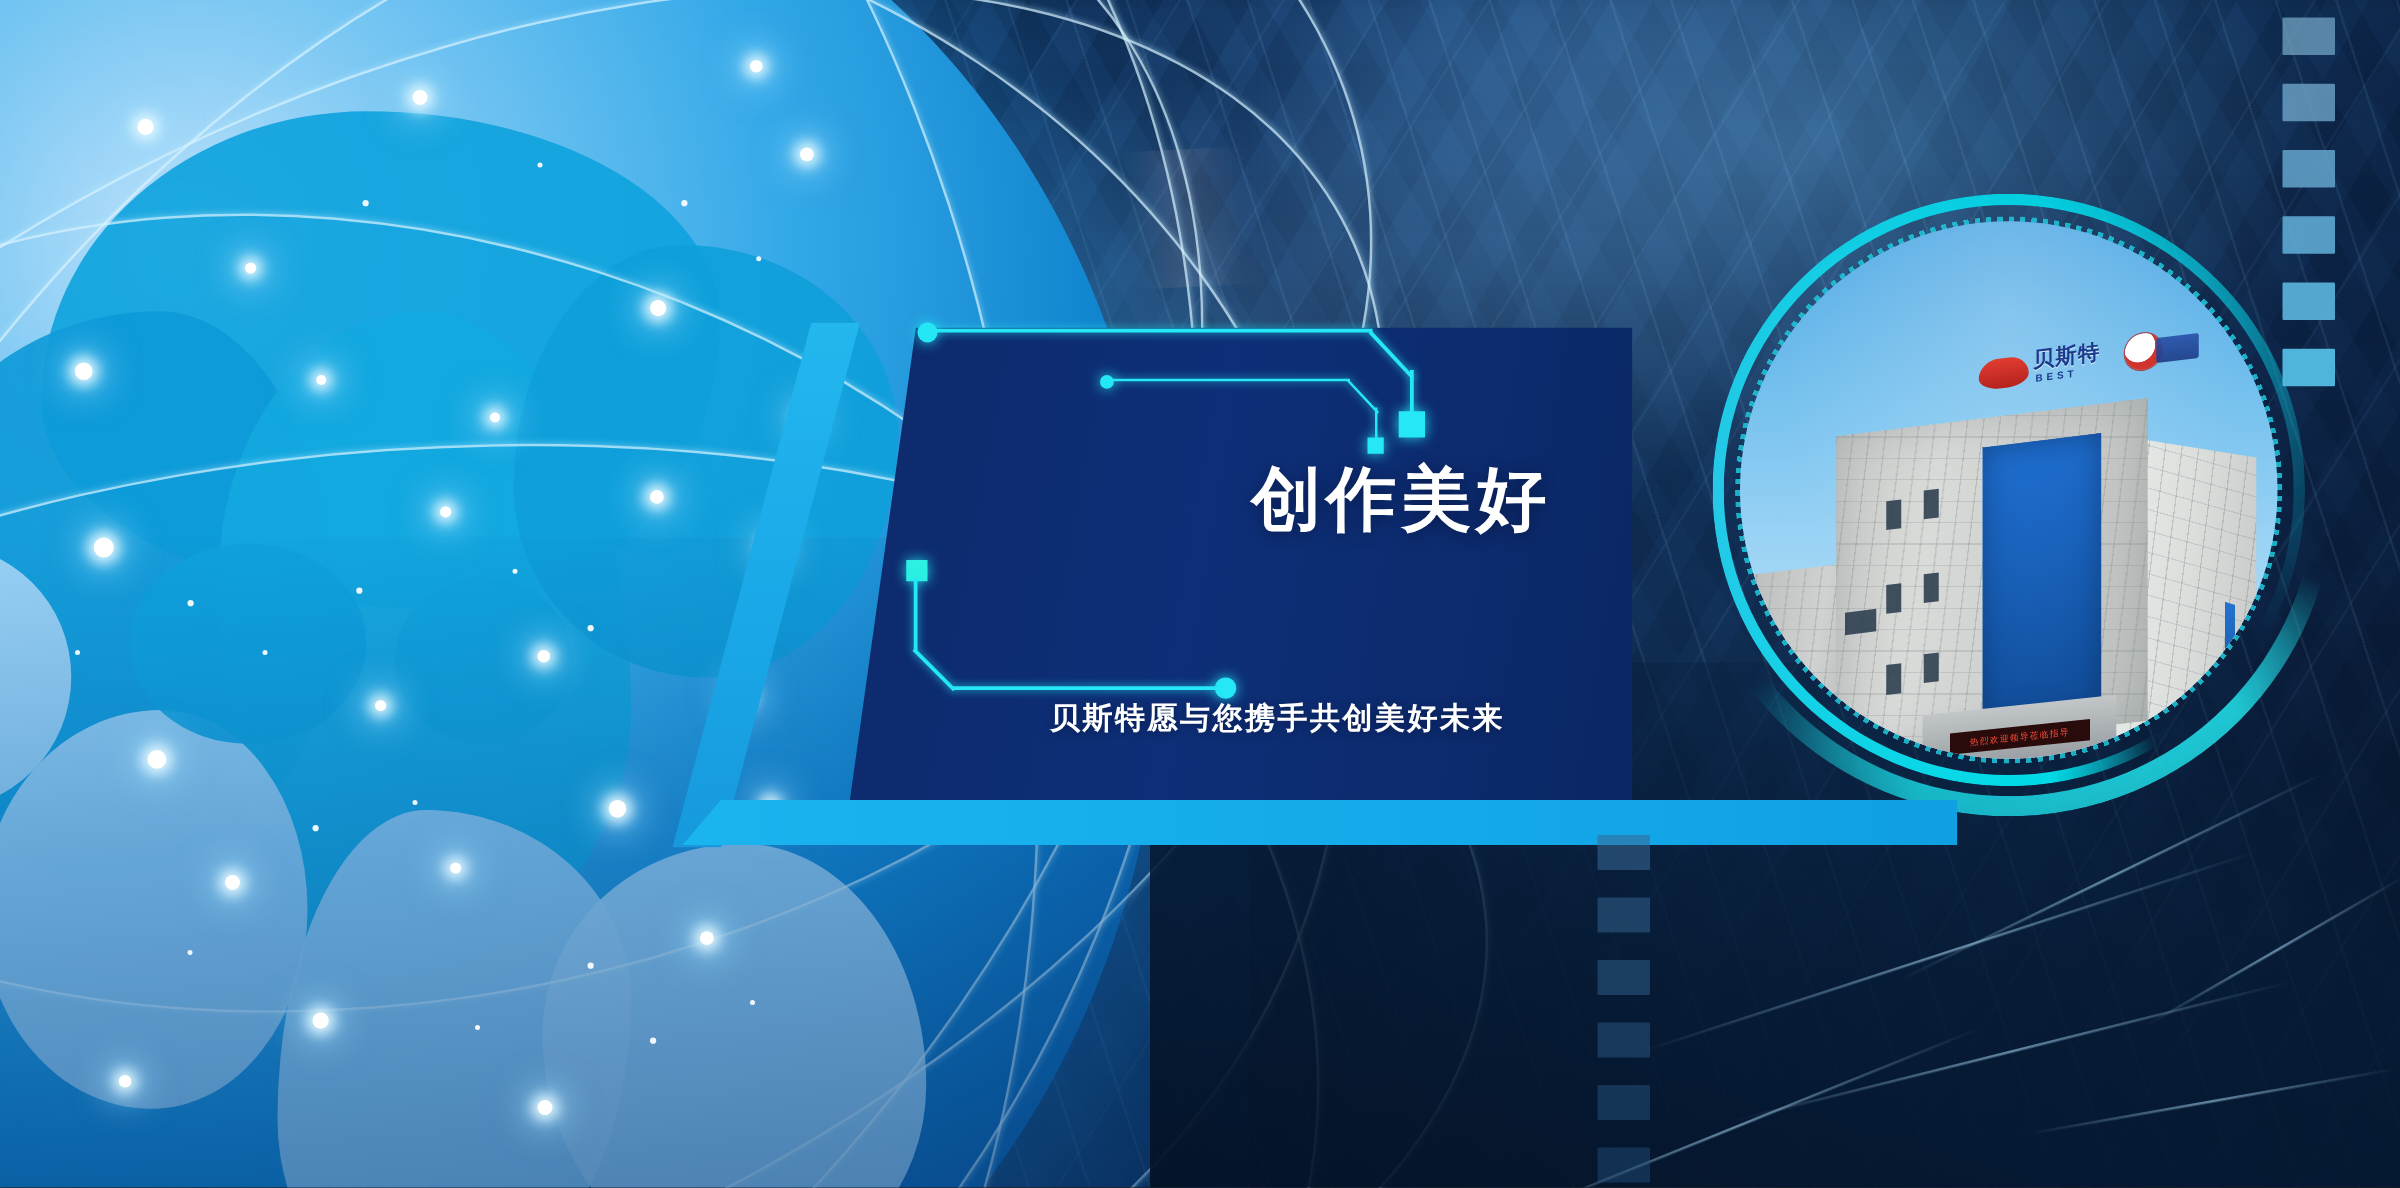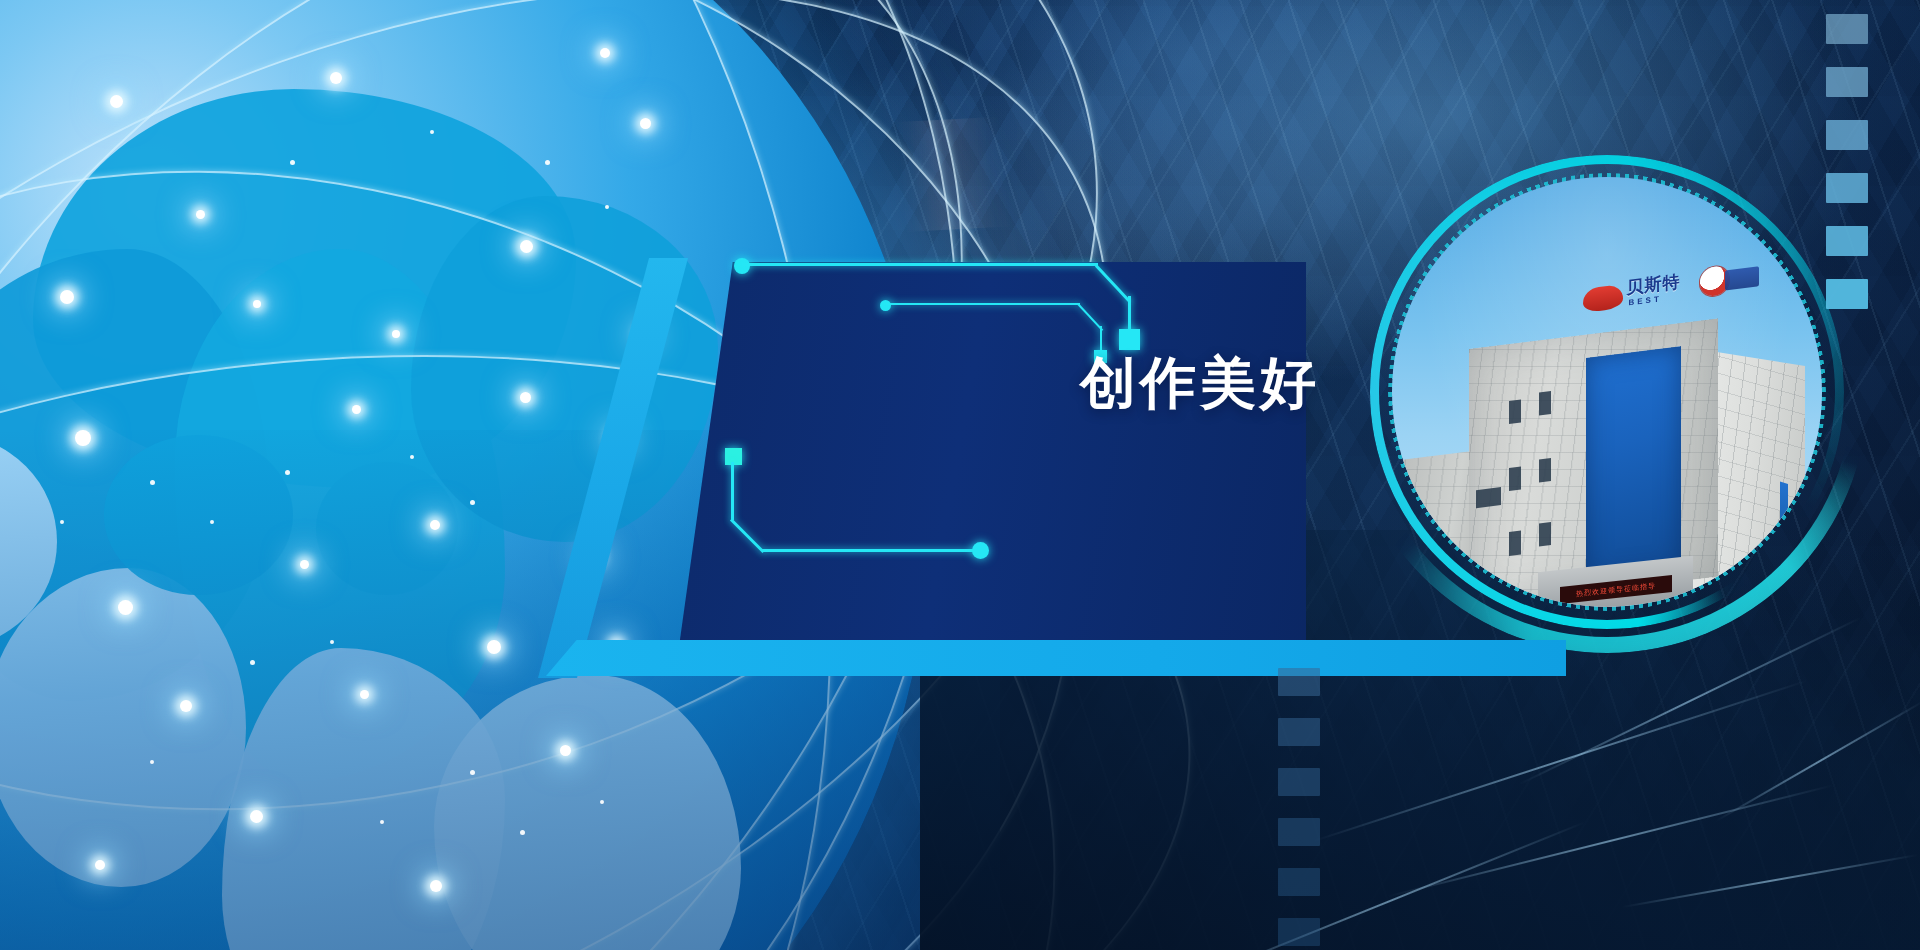--- a/index.html
+++ b/index.html
@@ -265,21 +265,21 @@
     position:absolute;height:3px;background:#25e7f5;
     box-shadow:0 0 7px rgba(37,231,245,.85);transform-origin:left center;
   }
 
   
   .headline{
     position:absolute;left:800px;top:350px;width:520px;color:#ffffff;
     font-weight:bold;font-size:56px;line-height:1.18;letter-spacing:4px;
     text-shadow:0 3px 12px rgba(0,10,40,.45);
   }
-  .h-line2{display:block;text-align:right;padding-left:122px;}
+  .h-line2{display:block;text-align:center;padding-left:122px;margin-top:16px;}
   .tagline{
     position:absolute;left:840px;top:558px;color:#ffffff;
     font-weight:bold;font-size:24px;letter-spacing:2px;
     text-shadow:0 2px 8px rgba(0,10,40,.45);
   }
 </style>
 </head>
 <body>
 
 <div id="stage">
@@ -430,20 +430,21 @@
 
   <div class="trace-sq" style="left:725px;top:448px;width:17px;height:17px;background:#2bf0e2;"></div>
   <div class="trace" style="left:731px;top:462px;width:3px;height:58px;"></div>
   <div class="trace-diag" style="left:731px;top:518px;width:46px;transform:rotate(45deg);"></div>
   <div class="trace" style="left:762px;top:549px;width:222px;height:3px;"></div>
   <div class="trace-dot" style="left:972px;top:542px;width:17px;height:17px;"></div>
 
   <div class="headline">
     <span class="h-line2">创作美好</span>
   </div>
+  <div class="tagline">贝斯特愿与您携手共创美好未来</div>
 
   <div class="rbars" id="rbars">
       <i style="background: rgba(118, 168, 200, 0.72);"></i>
       <i style="background: rgba(112, 168, 204, 0.78);"></i>
       <i style="background: rgba(104, 170, 210, 0.82);"></i>
       <i style="background: rgba(98, 176, 216, 0.86);"></i>
       <i style="background: rgba(92, 182, 222, 0.9);"></i>
       <i style="background: rgba(86, 190, 228, 0.94);"></i>
     </div>
   <div class="mbars" id="mbars">

